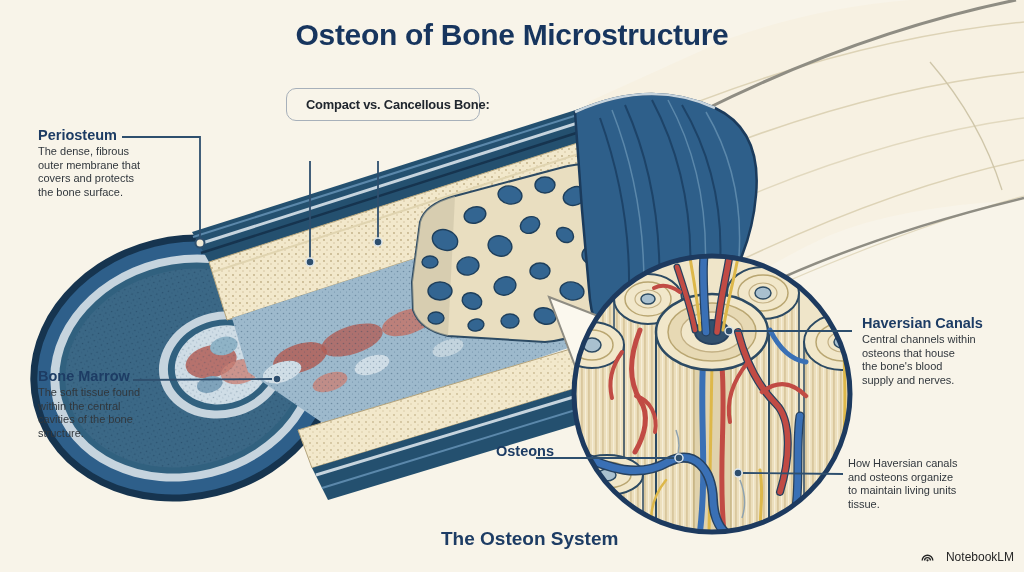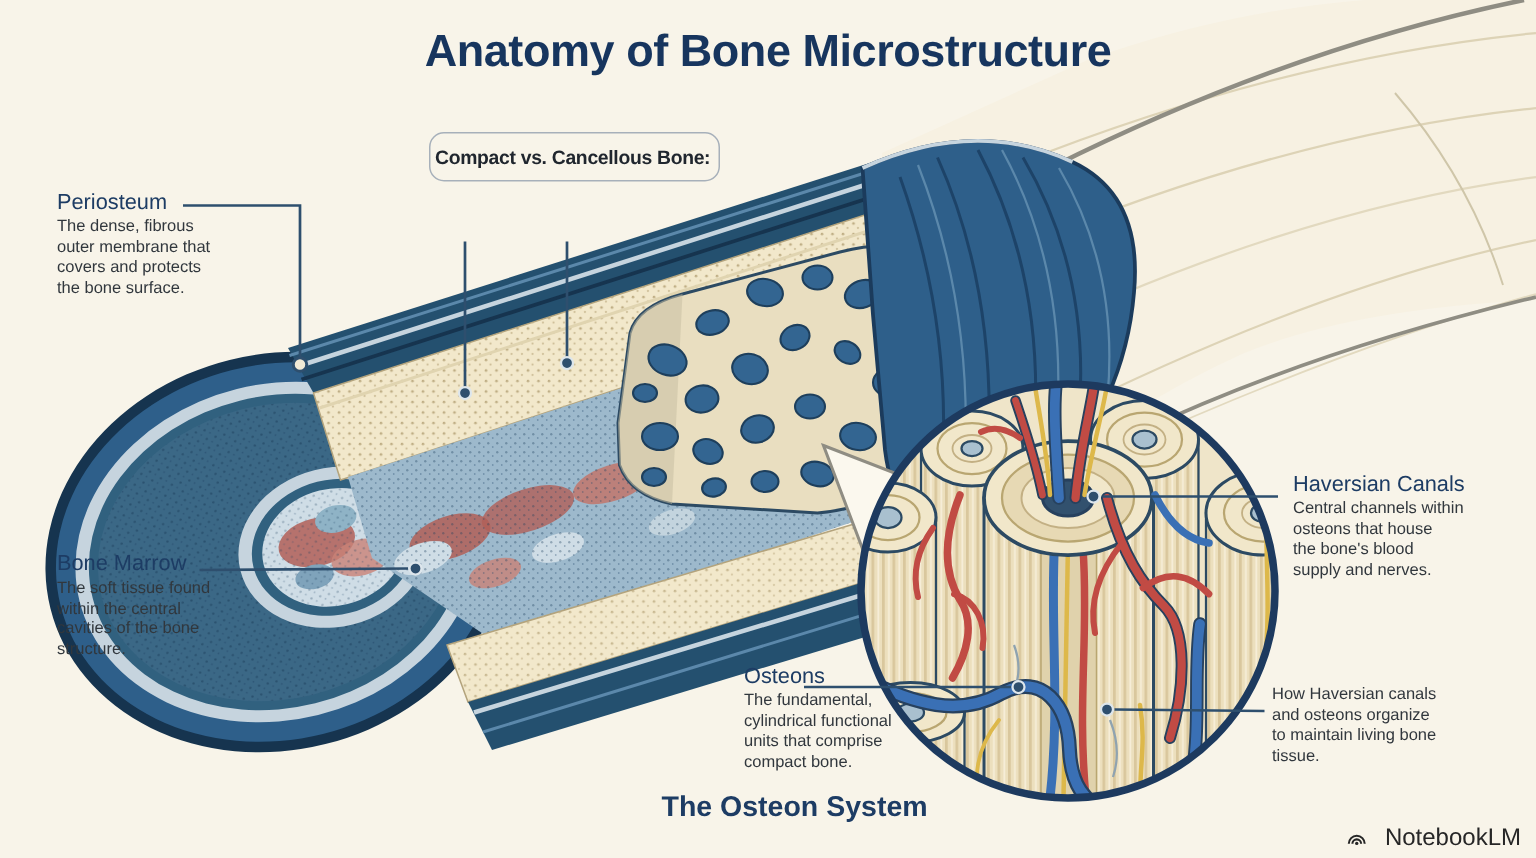--- a/index.html
+++ b/index.html
@@ -12,48 +12,48 @@
   }
   #stage { position:absolute; inset:0; width:1024px; height:572px; }
   #art { position:absolute; left:0; top:0; }
   .title {
     position:absolute; left:0; top:18px; width:1024px;
     text-align:center; font-size:30px; font-weight:bold;
     letter-spacing:-0.3px; color:#17355e;
   }
   .label { position:absolute; }
   .label h3 {
-    font-size:14.5px; font-weight:normal; color:#1d3c64;
+    font-size:14.5px; font-weight:bold; color:#1d3c64;
     white-space:nowrap; margin-bottom:2px;
   }
   .label p {
     font-size:11px; color:#31373d; line-height:1.24;
     white-space:pre-line;
   }
   .callout-box {
     position:absolute; left:286px; top:88px; width:194px;
     border:1.5px solid #a7b0ba; border-radius:10px;
-    padding:8px 3px; background:rgba(248,244,233,0.6);
+    padding:8px 19px; background:rgba(248,244,233,0.6);
   }
   .callout-box h3 {
     font-size:12.9px; font-weight:bold; color:#20262e;
     letter-spacing:-0.2px; white-space:nowrap;
   }
   .callout-box p {
     font-size:12.9px; color:#2e343a; line-height:1.2;
     white-space:pre-line;
   }
   .caption {
     position:absolute; left:441px; top:528px;
     font-size:19px; font-weight:bold; color:#1d3c64;
   }
   .watermark {
     position:absolute; right:10px; top:550px;
     display:flex; align-items:center; gap:12px;
-    font-size:16px; color:#262626;
+    font-size:12px; color:#262626;
   }
   #lbl-periosteum { left:38px; top:127px; width:150px; }
   #lbl-marrow     { left:38px; top:368px; width:150px; }
   #lbl-haversian  { left:862px; top:315px; width:155px; }
   #lbl-osteons    { left:496px; top:443px; width:150px; }
   #lbl-micro      { left:848px; top:457px; width:170px; }
 </style>
 </head>
 <body>
 
@@ -297,21 +297,21 @@
     <circle cx="200" cy="243" r="4.5" fill="#f1ead6" stroke="#2e4f6e" stroke-width="2"></circle>
     <circle cx="310" cy="262" r="4" fill="#2e4f6e" stroke="#dde6ec" stroke-width="1.5"></circle>
     <circle cx="378" cy="242" r="4" fill="#2e4f6e" stroke="#dde6ec" stroke-width="1.5"></circle>
     <circle cx="277" cy="379" r="4" fill="#2e4f6e" stroke="#dde6ec" stroke-width="1.5"></circle>
     <circle cx="679" cy="458" r="4" fill="#2e4f6e" stroke="#dde6ec" stroke-width="1.5"></circle>
     <circle cx="729" cy="331" r="4" fill="#2e4f6e" stroke="#dde6ec" stroke-width="1.5"></circle>
     <circle cx="738" cy="473" r="4" fill="#2e4f6e" stroke="#dde6ec" stroke-width="1.5"></circle>
   </g>
 </svg>
 
-<h1 class="title">Anatomy of Bone Microstructure</h1>
+<h1 class="title">Osteon of Bone Microstructure</h1>
 
 <div class="callout-box">
   <h3>Compact vs. Cancellous Bone:</h3>
 </div>
 
 <div class="label" id="lbl-periosteum">
   <h3>Periosteum</h3>
   <p>The dense, fibrous
 outer membrane that
 covers and protects
@@ -329,30 +329,26 @@
 <div class="label" id="lbl-marrow">
   <h3>Bone Marrow</h3>
   <p>The soft tissue found
 within the central
 cavities of the bone
 structure.</p>
 </div>
 
 <div class="label" id="lbl-osteons">
   <h3>Osteons</h3>
-  <p>The fundamental,
-cylindrical functional
-units that comprise
-compact bone.</p>
 </div>
 
 <div class="label" id="lbl-micro">
   <p>How Haversian canals
 and osteons organize
-to maintain living bone
+to maintain living units
 tissue.</p>
 </div>
 
 <div class="caption">The Osteon System</div>
 
 <div class="watermark">
   <svg width="13" height="13" viewBox="0 0 13 13">
     <path d="M 1.2,9.5 A 5.3,5.3 0 0 1 11.8,9.5" fill="none" stroke="#262626" stroke-width="1.4"></path>
     <path d="M 3.6,9.5 A 2.9,2.9 0 0 1 9.4,9.5" fill="none" stroke="#262626" stroke-width="1.4"></path>
     <circle cx="6.5" cy="9.3" r="1.1" fill="#262626"></circle>

